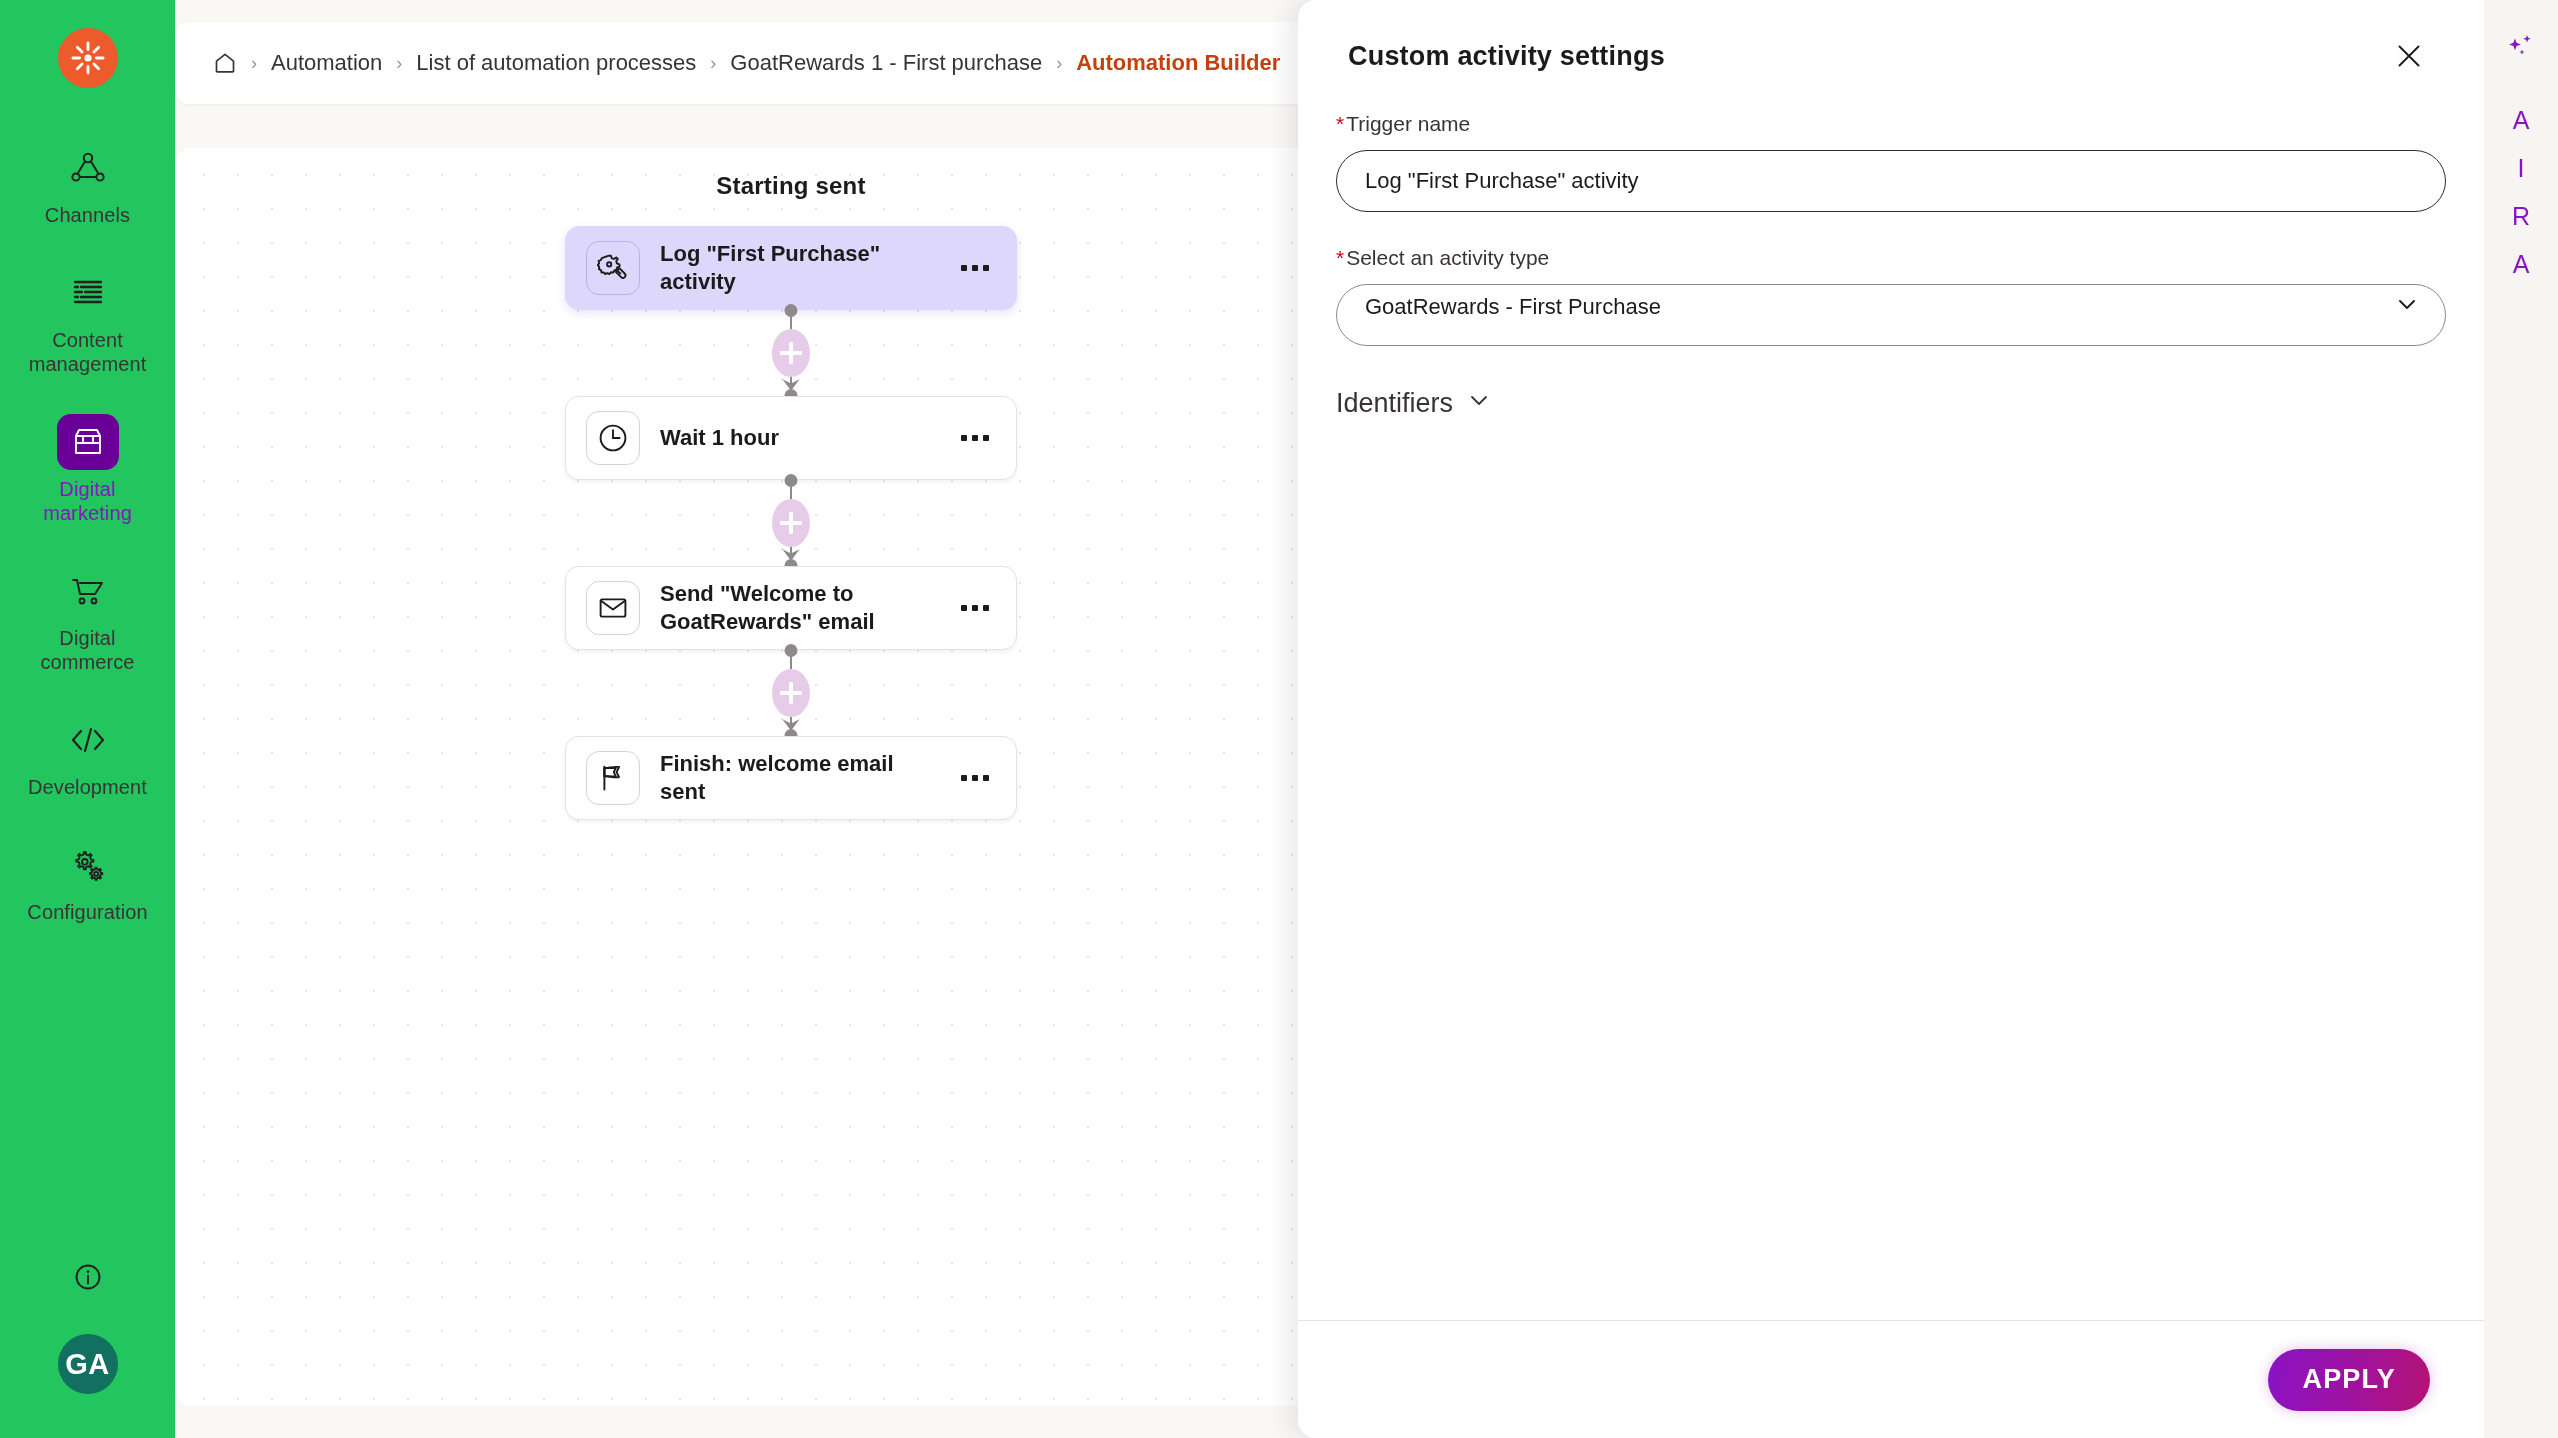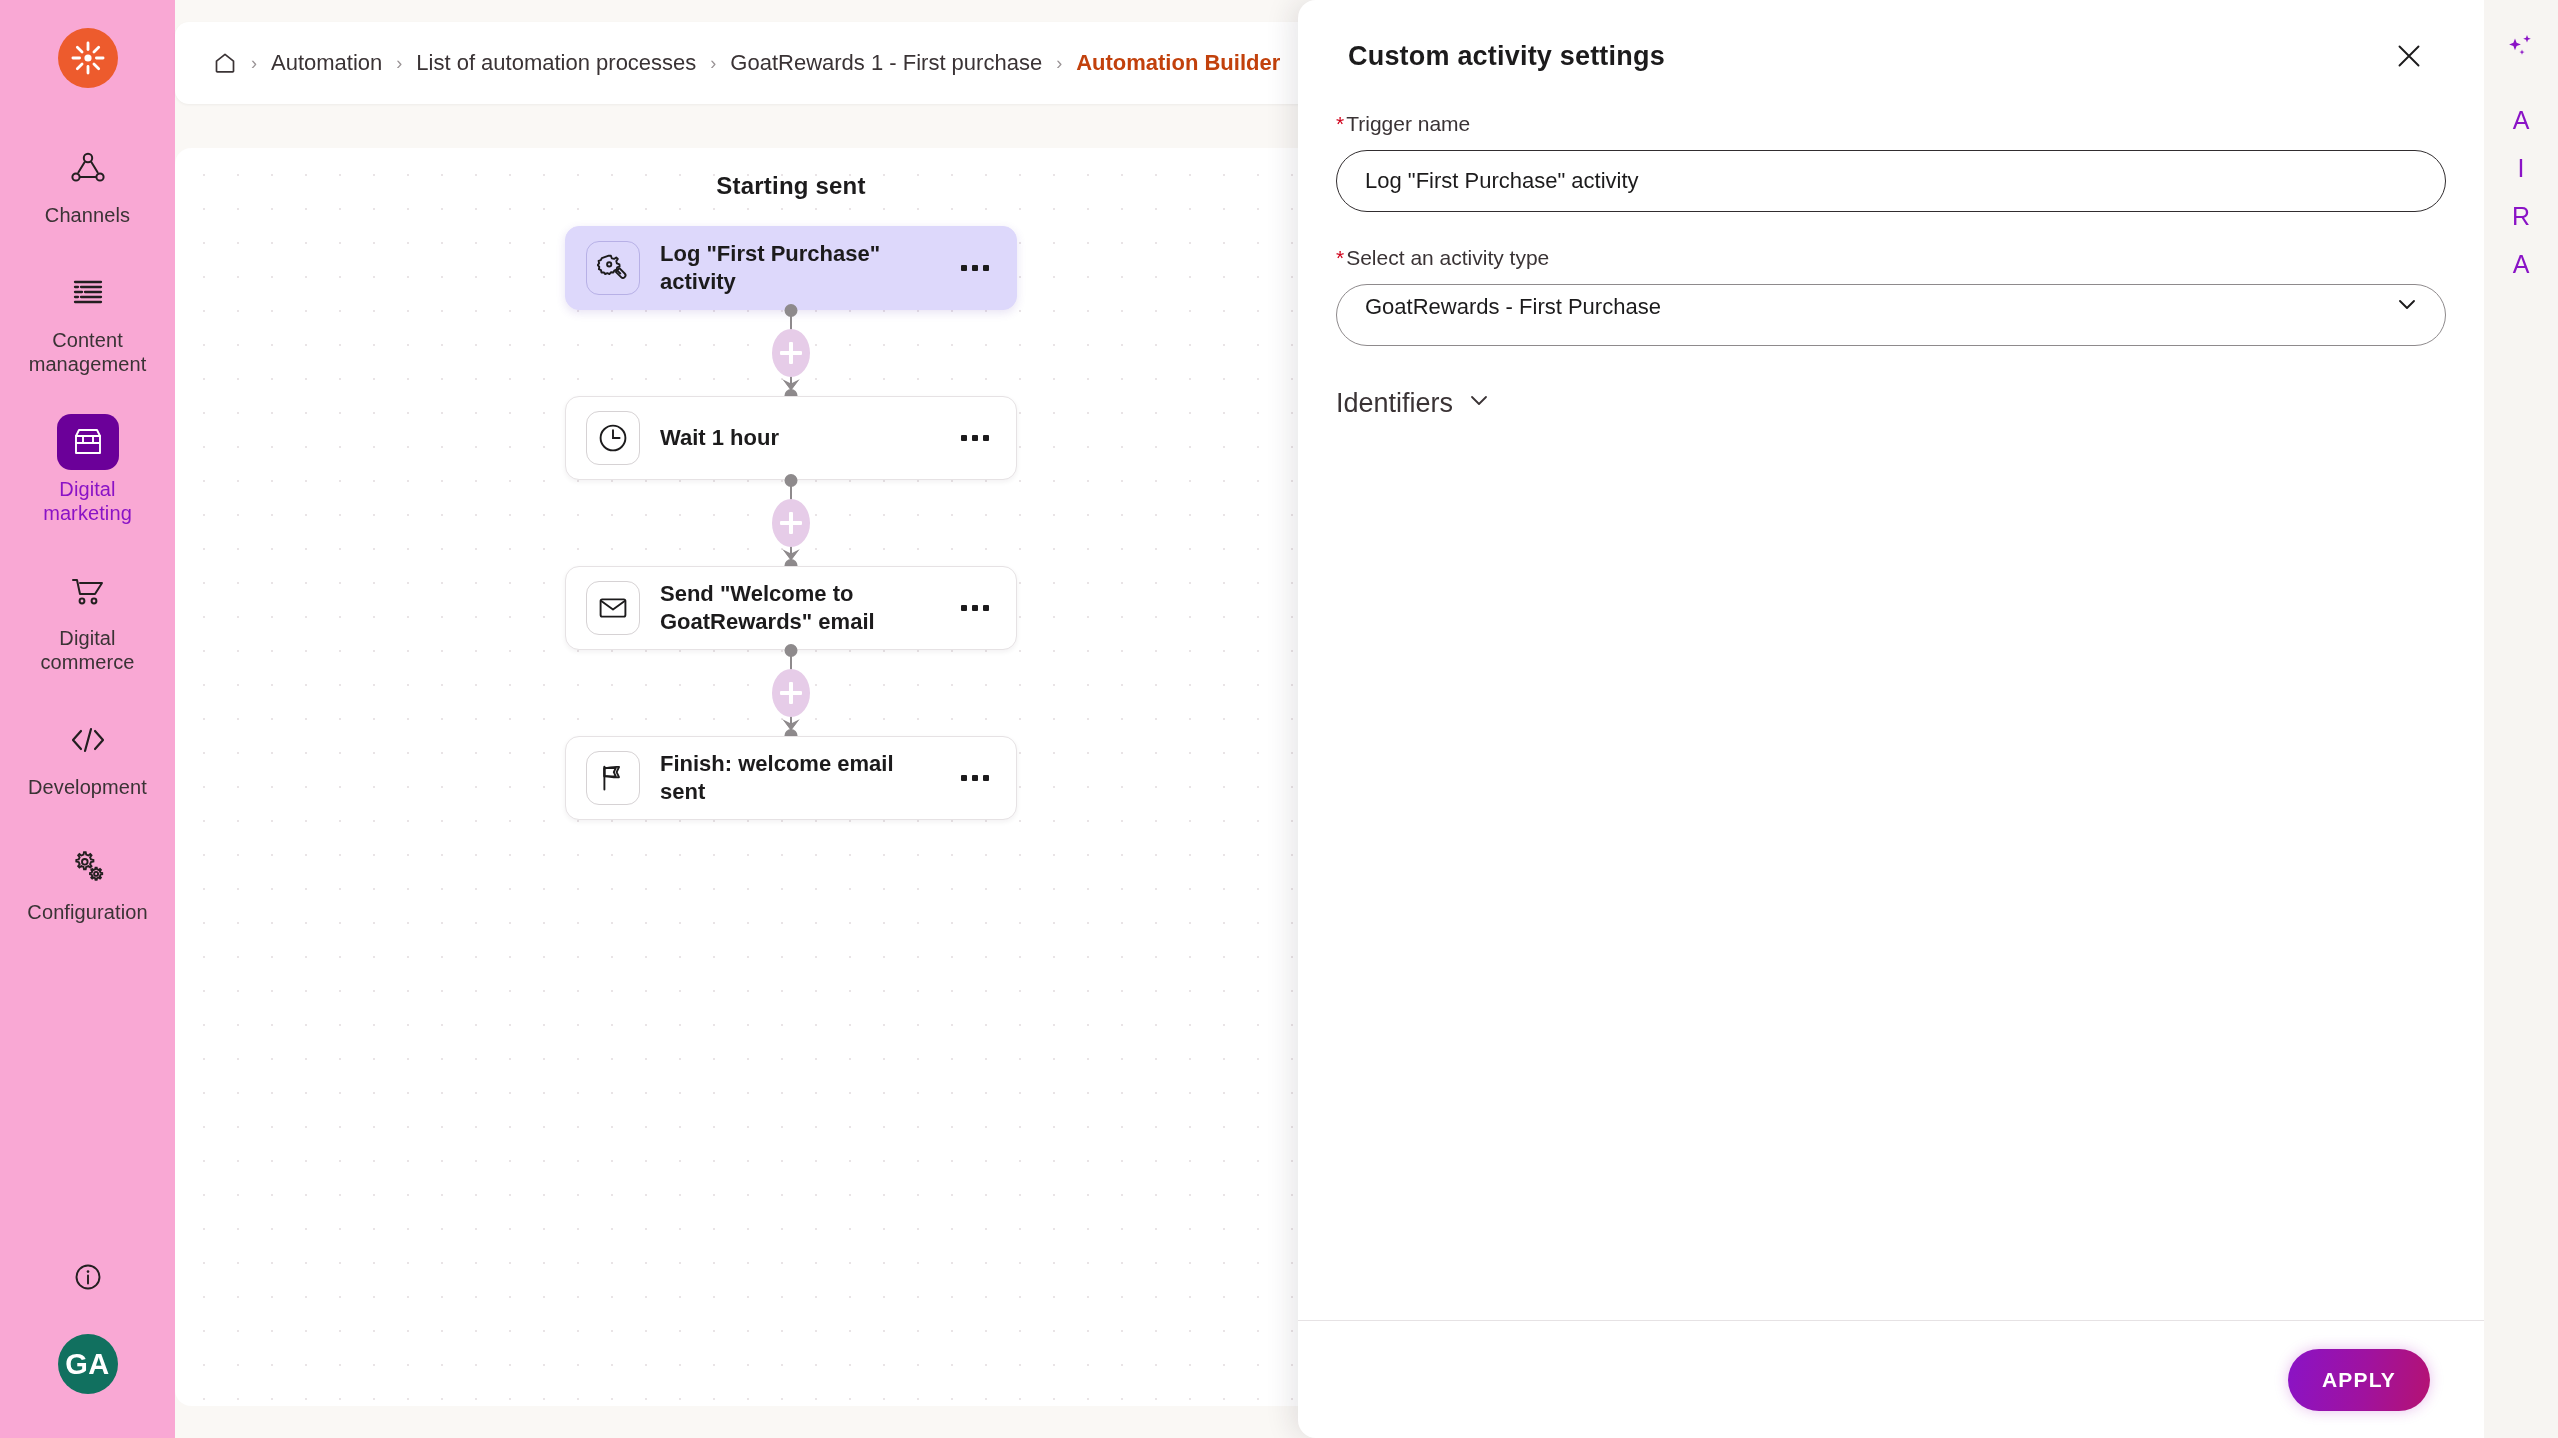--- a/index.html
+++ b/index.html
@@ -7,21 +7,21 @@
     width: 2558px; height: 1438px;
     overflow: hidden;
     font-family: "Liberation Sans", sans-serif;
     background: #faf8f5;
   }
   .app { position: relative; width: 2558px; height: 1438px; background: #faf8f5; }
 
   
   .sidebar {
     position: absolute; left: 0; top: 0; width: 175px; height: 1438px;
-    background: #f9a8d4;
+    background: #22c55e;
     display: flex; flex-direction: column; align-items: center;
   }
   .logo {
     width: 60px; height: 60px; border-radius: 50%;
     background: #ED5B2D; margin-top: 28px;
     display: flex; align-items: center; justify-content: center;
     flex: none;
   }
   .nav { margin-top: 52px; width: 100%; display: flex; flex-direction: column; align-items: center; }
   .nav-item {
@@ -170,21 +170,21 @@
     display: inline-flex; align-items: center; gap: 14px; cursor: pointer;
     font-size: 27px; color: #3a3335; margin-top: 8px;
   }
   .panel-foot {
     flex: none; height: 118px; border-top: 1px solid #e6e2e4;
     display: flex; align-items: center; justify-content: flex-end; padding-right: 54px;
   }
   .apply-btn {
     min-width: 136px; height: 62px; border-radius: 31px; border: none;
     background: linear-gradient(100deg, #8A13C6 0%, #A0129E 55%, #B51272 100%);
-    color: #fff; font-size: 21px; font-weight: bold; letter-spacing: 1.2px;
+    color: #fff; font-size: 27px; font-weight: bold; letter-spacing: 1.2px;
     padding: 0 34px; cursor: pointer; font-family: "Liberation Sans", sans-serif;
     box-shadow: 0 0 14px rgba(170,30,190,.28);
   }
 
   
   .aira-rail {
     position: absolute; right: 0; top: 0; width: 74px; height: 1438px;
     background: #f7f5f2; display: flex; flex-direction: column;
     align-items: center; padding-top: 32px; z-index: 6;
   }

